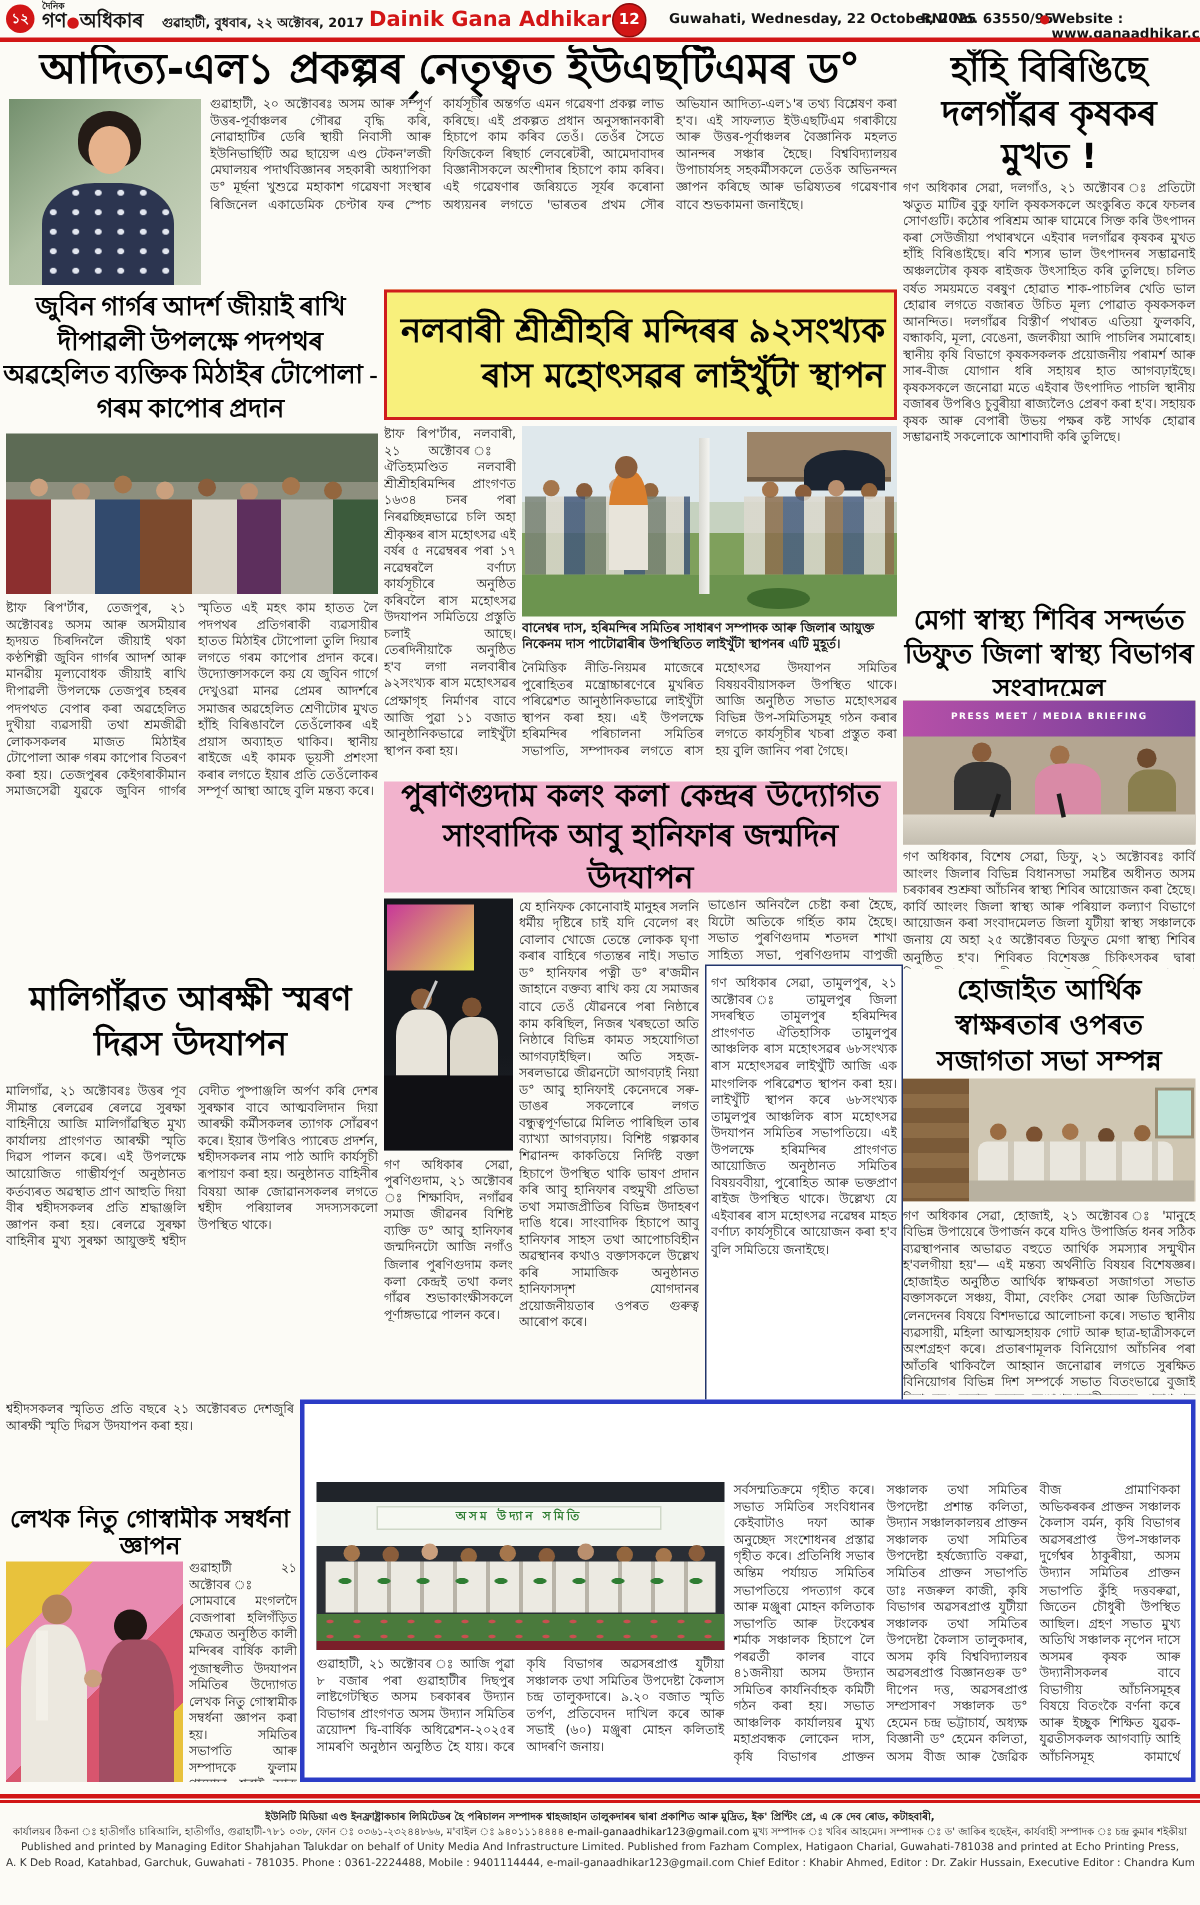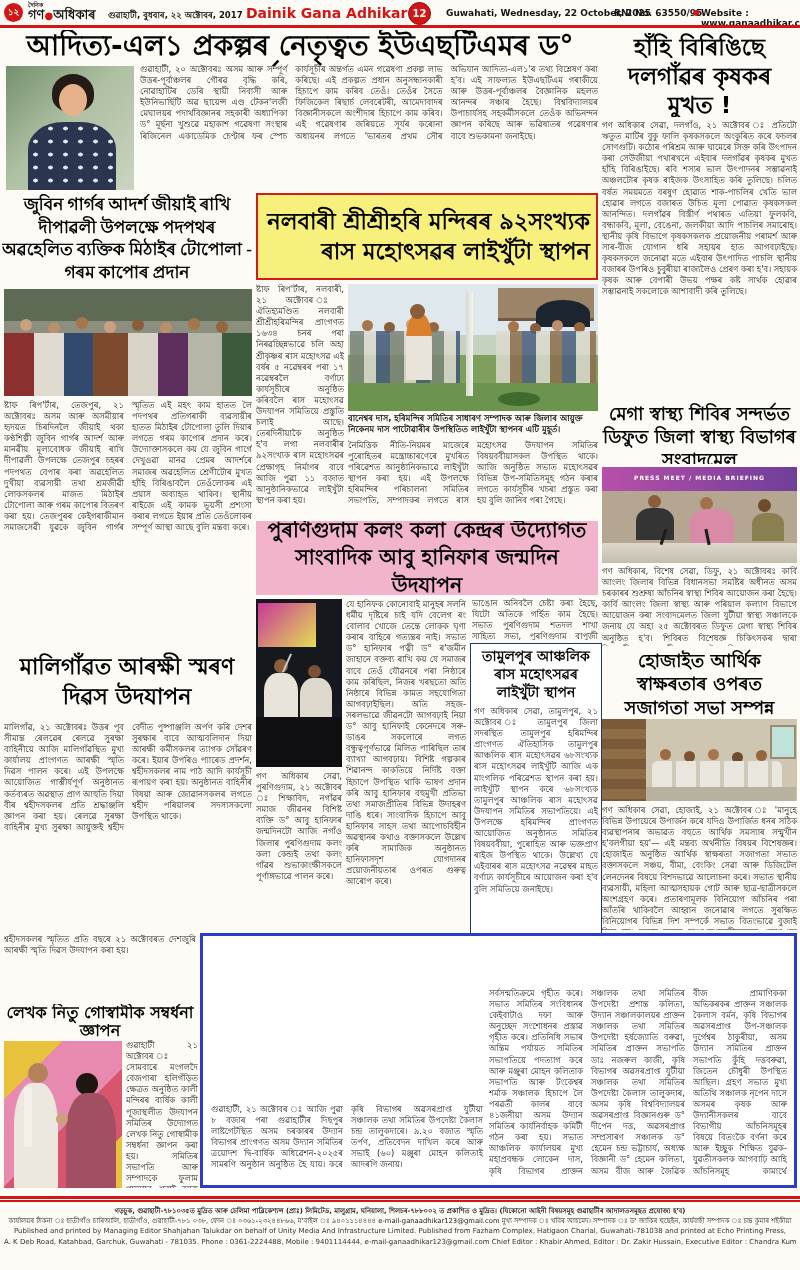--- a/index.html
+++ b/index.html
@@ -144,29 +144,40 @@
   <span class="heads" style="left:52px;top:66px;width:13px;height:13px;background:#7c5232;"></span>
   <span class="ph-el" style="left:44px;top:79px;width:32px;height:40px;background:#ded9cc;border-radius:40% 40% 0 0;"></span>
   <span class="ph-el" style="left:0;top:118px;width:86px;height:50px;background:#101014;"></span>
   <span class="ph-el" style="left:30px;top:54px;width:2px;height:20px;background:#c9c9c9;transform:rotate(24deg);"></span>
 </div>
 <div class="abs bd" style="left:256px;top:771px;width:86px;height:160px;">গণ অধিকাৰ সেৱা, পুৰণিগুদাম, ২১ অক্টোবৰ ঃ শিক্ষাবিদ, নগাঁৱৰ সমাজ জীৱনৰ বিশিষ্ট ব্যক্তি ড° আবু হানিফাৰ জন্মদিনটো আজি নগাঁও জিলাৰ পুৰণিগুদাম কলং কলা কেন্দ্ৰই তথা কলং গাঁৱৰ শুভাকাংক্ষীসকলে পূৰ্ণাঙ্গভাৱে পালন কৰে।</div>
 <div class="abs bd" style="left:346px;top:599px;width:120px;height:332px;">যে হানিফক কোনোবাই মানুহৰ সলনি ধৰ্মীয় দৃষ্টিৰে চাই যদি বেলেগ ৰং বোলাব খোজে তেন্তে লোকক ঘৃণা কৰাৰ বাহিৰে গত্যন্তৰ নাই। সভাত ড° হানিফাৰ পত্নী ড° ৰ'জমীন জাহানে বক্তব্য ৰাখি কয় যে সমাজৰ বাবে তেওঁ যৌৱনৰে পৰা নিষ্ঠাৰে কাম কৰিছিল, নিজৰ খৰছতো অতি নিষ্ঠাৰে বিভিন্ন কামত সহযোগিতা আগবঢ়াইছিল। অতি সহজ-সৰলভাৱে জীৱনটো আগবঢ়াই নিয়া ড° আবু হানিফাই কেনেদৰে সৰু-ডাঙৰ সকলোৰে লগত বন্ধুত্বপূৰ্ণভাৱে মিলিত পাৰিছিল তাৰ ব্যাখ্যা আগবঢ়ায়। বিশিষ্ট গল্পকাৰ শিৱানন্দ কাকতিয়ে নিৰ্দিষ্ট বক্তা হিচাপে উপস্থিত থাকি ভাষণ প্ৰদান কৰি আবু হানিফাৰ বহুমুখী প্ৰতিভা তথা সমাজপ্ৰীতিৰ বিভিন্ন উদাহৰণ দাঙি ধৰে। সাংবাদিক হিচাপে আবু হানিফাৰ সাহস তথা আপোচবিহীন অৱস্থানৰ কথাও বক্তাসকলে উল্লেখ কৰি সামাজিক অনুষ্ঠানত হানিফাসদৃশ যোগদানৰ প্ৰয়োজনীয়তাৰ ওপৰত গুৰুত্ব আৰোপ কৰে।</div>
 <div class="abs bd" style="left:472px;top:598px;width:126px;height:42px;">ভাঙোন অনিবলৈ চেষ্টা কৰা হৈছে, যিটো অতিকে গৰ্হিত কাম হৈছে। সভাত পুৰণিগুদাম শতদল শাখা সাহিত্য সভা, পুৰণিগুদাম বাপুজী ভৱন আৰু পৃথিৱীৰাল, প্ৰেছ ক্লাব, অনিৰ্বাণ গোষ্ঠীৰ প্ৰতিনিধিকে ধৰি অঞ্চলৰ ভালেমান গণ্যমান্য লোক উপস্থিত থাকে।</div>
 
 <div class="abs box-navy" style="left:470px;top:643px;width:124px;height:285px;padding:3px;">
-  <div class="hl" style="font-size:14px;line-height:1.3;height:56px;">তামুলপুৰ আঞ্চলিক ৰাস মহোৎসৱৰ লাইখুঁটা স্থাপন</div>
   <div class="bd" style="height:220px;margin-top:3px;">গণ অধিকাৰ সেৱা, তামুলপুৰ, ২১ অক্টোবৰ ঃ তামুলপুৰ জিলা সদৰস্থিত তামুলপুৰ হৰিমন্দিৰ প্ৰাংগণত ঐতিহাসিক তামুলপুৰ আঞ্চলিক ৰাস মহোৎসৱৰ ৬৮সংখ্যক ৰাস মহোৎসৱৰ লাইখুঁটি আজি এক মাংগলিক পৰিৱেশত স্থাপন কৰা হয়। লাইখুঁটি স্থাপন কৰে ৬৮সংখ্যক তামুলপুৰ আঞ্চলিক ৰাস মহোৎসৱ উদযাপন সমিতিৰ সভাপতিয়ে। এই উপলক্ষে হৰিমন্দিৰ প্ৰাংগণত আয়োজিত অনুষ্ঠানত সমিতিৰ বিষয়ববীয়া, পুৰোহিত আৰু ভক্তপ্ৰাণ ৰাইজ উপস্থিত থাকে। উল্লেখ্য যে এইবাৰৰ ৰাস মহোৎসৱ নৱেম্বৰ মাহত বৰ্ণাঢ্য কাৰ্যসূচীৰে আয়োজন কৰা হ'ব বুলি সমিতিয়ে জনাইছে।</div>
 </div>
 
 <div class="box-blue" style="left:200px;top:933px;width:591px;height:249px;">
+  <div class="photo" style="left:8px;top:52px;width:272px;height:112px;background:linear-gradient(180deg,#20242a 0 12%,#f2f5ef 12% 38%,#2a2e35 38%);">
+    <span class="ph-el banner-txt" style="left:40px;top:16px;width:190px;height:16px;color:#2e7d32;font-size:8px;font-weight:bold;letter-spacing:2px;padding-top:2px;box-sizing:border-box;background:#f6f8f2;border:1px solid #cfd8c8;">অসম উদ্যান সমিতি</span>
+    <span class="heads" style="left:18px;top:42px;width:11px;height:11px;background:#a5764c;
+          box-shadow:26px 1px 0 #8a5d3b, 52px -1px 0 #caa07e, 78px 2px 0 #93663e, 104px 0 0 #a5764c, 130px 2px 0 #8a5d3b, 156px -1px 0 #b98f6e, 182px 1px 0 #93663e, 208px 2px 0 #a5764c, 230px 0 0 #8a5d3b;"></span>
+    <span class="ph-el" style="left:6px;top:53px;width:260px;height:34px;
+          background:repeating-linear-gradient(90deg,#eceae2 0 19px,#b9b4a8 19px 22px);"></span>
+    <span class="ph-el" style="left:6px;top:60px;width:260px;height:12px;
+          background-image:radial-gradient(#2e7d32 4px,transparent 4.6px);background-size:26px 12px;"></span>
+    <span class="ph-el" style="left:0;top:88px;width:272px;height:18px;
+          background-color:#4a7a3c;background-image:radial-gradient(#c94f4f 2px,transparent 2.6px);background-size:18px 10px;"></span>
+    <span class="ph-el" style="left:0;top:106px;width:272px;height:6px;background:#7a1f2a;"></span>
+  </div>
   <div class="bd c3" style="position:absolute;left:286px;top:52px;width:298px;height:192px;">সৰ্বসন্মতিক্ৰমে গৃহীত কৰে। সভাত সমিতিৰ সংবিধানৰ কেইবাটাও দফা আৰু অনুচ্ছেদ সংশোধনৰ প্ৰস্তাৱ গৃহীত কৰে। প্ৰতিনিধি সভাৰ অন্তিম পৰ্যায়ত সমিতিৰ সভাপতিয়ে পদত্যাগ কৰে আৰু মঞ্জুৰা মোহন কলিতাক সভাপতি আৰু টংকেশ্বৰ শৰ্মাক সঞ্চালক হিচাপে লৈ পৰৱৰ্তী কালৰ বাবে ৪১জনীয়া অসম উদ্যান সমিতিৰ কাৰ্যনিৰ্বাহক কমিটী গঠন কৰা হয়। সভাত আঞ্চলিক কাৰ্যালয়ৰ মুখ্য মহাপ্ৰবন্ধক লোকেন দাস, কৃষি বিভাগৰ প্ৰাক্তন সঞ্চালক তথা সমিতিৰ উপদেষ্টা প্ৰশান্ত কলিতা, উদ্যান সঞ্চালকালয়ৰ প্ৰাক্তন সঞ্চালক তথা সমিতিৰ উপদেষ্টা হৰ্ষজ্যোতি বৰুৱা, সমিতিৰ প্ৰাক্তন সভাপতি ডাঃ নজৰুল কাজী, কৃষি বিভাগৰ অৱসৰপ্ৰাপ্ত যুটীয়া সঞ্চালক তথা সমিতিৰ উপদেষ্টা কৈলাস তালুকদাৰ, অসম কৃষি বিশ্ববিদ্যালয়ৰ অৱসৰপ্ৰাপ্ত বিজ্ঞানগুৰু ড° দীপেন দত্ত, অৱসৰপ্ৰাপ্ত সম্প্ৰসাৰণ সঞ্চালক ড° হেমেন চন্দ্ৰ ভট্টাচাৰ্য, অধ্যক্ষ বিজ্ঞানী ড° হেমেন কলিতা, অসম বীজ আৰু জৈৱিক বীজ প্ৰামাণিককা অভিকৰকৰ প্ৰাক্তন সঞ্চালক কৈলাস বৰ্মন, কৃষি বিভাগৰ অৱসৰপ্ৰাপ্ত উপ-সঞ্চালক দুৰ্গেশ্বৰ ঠাকুৰীয়া, অসম উদ্যান সমিতিৰ প্ৰাক্তন সভাপতি কুঁহি দত্তবৰুৱা, জিতেন চৌধুৰী উপস্থিত আছিল। গ্ৰহণ সভাত মুখ্য অতিথি সঞ্চালক নৃপেন দাসে অসমৰ কৃষক আৰু উদ্যানীসকলৰ বাবে বিভাগীয় আঁচনিসমূহৰ বিষয়ে বিতংকৈ বৰ্ণনা কৰে আৰু ইচ্ছুক শিক্ষিত যুৱক-যুৱতীসকলক আগবাঢ়ি আহি আঁচনিসমূহ কামাৰ্থে যোগাযোগ কৰিবলৈ আহ্বান জনায়। সন্মানীয় অতিথি মুখ্য মহাপ্ৰবন্ধক লোকেন দাসে তেওঁৰ ভাষণত অসমৰ কৃষি আৰু উদ্যান শস্য পথাৰখনত হ'ব পৰা সম্ভাব্য কৰ্মসংস্থাপনৰ বিভিন্ন দিশ আলোকপাত কৰে। আজিৰ ডেকাচামক এই দিশত মনোযোগ প্ৰদান কৰিবলৈ আহ্বান জনায়। আজিৰ এই সভাতে মুখ্য অতিথি নৃপেন দাসে সমিতিৰ ত্ৰয়োদশ দ্বি-বাৰ্ষিক অধিৱেশন-২০২৫ উপলক্ষে প্ৰস্তুত কৰা স্মৃতিগ্ৰন্থ 'উদ্যান জেউতি' উন্মোচন কৰে।</div>
   <div class="bd c2" style="position:absolute;left:8px;top:168px;width:272px;height:76px;">গুৱাহাটী, ২১ অক্টোবৰ ঃ আজি পুৱা ৮ বজাৰ পৰা গুৱাহাটীৰ দিছপুৰ লাষ্টগেটস্থিত অসম চৰকাৰৰ উদ্যান বিভাগৰ প্ৰাংগণত অসম উদ্যান সমিতিৰ ত্ৰয়োদশ দ্বি-বাৰ্ষিক অধিৱেশন-২০২৫ৰ সামৰণি অনুষ্ঠান অনুষ্ঠিত হৈ যায়। কৰে কৃষি বিভাগৰ অৱসৰপ্ৰাপ্ত যুটীয়া সঞ্চালক তথা সমিতিৰ উপদেষ্টা কৈলাস চন্দ্ৰ তালুকদাৰে। ৯.২০ বজাত স্মৃতি তৰ্পণ, প্ৰতিবেদন দাখিল কৰে আৰু সভাই (৬০) মঞ্জুৰা মোহন কলিতাই আদৰণি জনায়।</div>
 </div>
 
 <div class="abs redrule" style="left:0;top:1196px;width:800px;height:2.5px;"></div>
 <div class="abs redrule" style="left:0;top:1200px;width:800px;height:1.5px;"></div>
 <div class="abs" style="left:4px;top:1206px;width:792px;">
-  <div class="ft" style="font-weight:bold;">গড়চুক, গুৱাহাটী-৭৮১০৩৫ত মুদ্ৰিত আৰু চেলিমা পাব্লিকেশ্যন্স (প্ৰাঃ) লিমিটেড, মালুগ্ৰাম, ঘনিয়ালা, শিলচৰ-৭৮৮০০২ ত প্ৰকাশিত ও মুদ্ৰিত। (যিকোনো আইনী বিষয়সমূহ গুৱাহাটীৰ আদালতসমূহত প্ৰযোজ্য হ'ব)</div>
+  <div class="ft" style="font-weight:bold;">ইউনিটি মিডিয়া এণ্ড ইনফ্ৰাষ্ট্ৰাকচাৰ লিমিটেডৰ হৈ পৰিচালন সম্পাদক শ্বাহজাহান তালুকদাৰৰ দ্বাৰা প্ৰকাশিত আৰু মুদ্ৰিত, ইক' প্ৰিণ্টিং প্ৰে, এ কে দেব ৰোড, কটাহবাৰী,</div>
   <div class="ft">কাৰ্যালয়ৰ ঠিকনা ঃ হাতীগাঁও চাৰিআলি, হাতীগাঁও, গুৱাহাটী-৭৮১ ০৩৮, ফোন ঃ ০৩৬১-২৩২৪৪৮৬৬, ম'বাইল ঃ ৯৪০১১১৪৪৪৪ e-mail-ganaadhikar123@gmail.com মুখ্য সম্পাদক ঃ খবিৰ আহমেদ। সম্পাদক ঃ ড' জাকিৰ হুছেইন, কাৰ্যবাহী সম্পাদক ঃ চন্দ্ৰ কুমাৰ শইকীয়া</div>
   <div class="ft ft-en">Published and printed by Managing Editor Shahjahan Talukdar on behalf of Unity Media And Infrastructure Limited. Published from Fazham Complex, Hatigaon Charial, Guwahati-781038 and printed at Echo Printing Press,</div>
   <div class="ft ft-en">A. K Deb Road, Katahbad, Garchuk, Guwahati - 781035. Phone : 0361-2224488, Mobile : 9401114444, e-mail-ganaadhikar123@gmail.com Chief Editor : Khabir Ahmed, Editor : Dr. Zakir Hussain, Executive Editor : Chandra Kumar Saikia</div>
 </div>
 
 </body></html>

